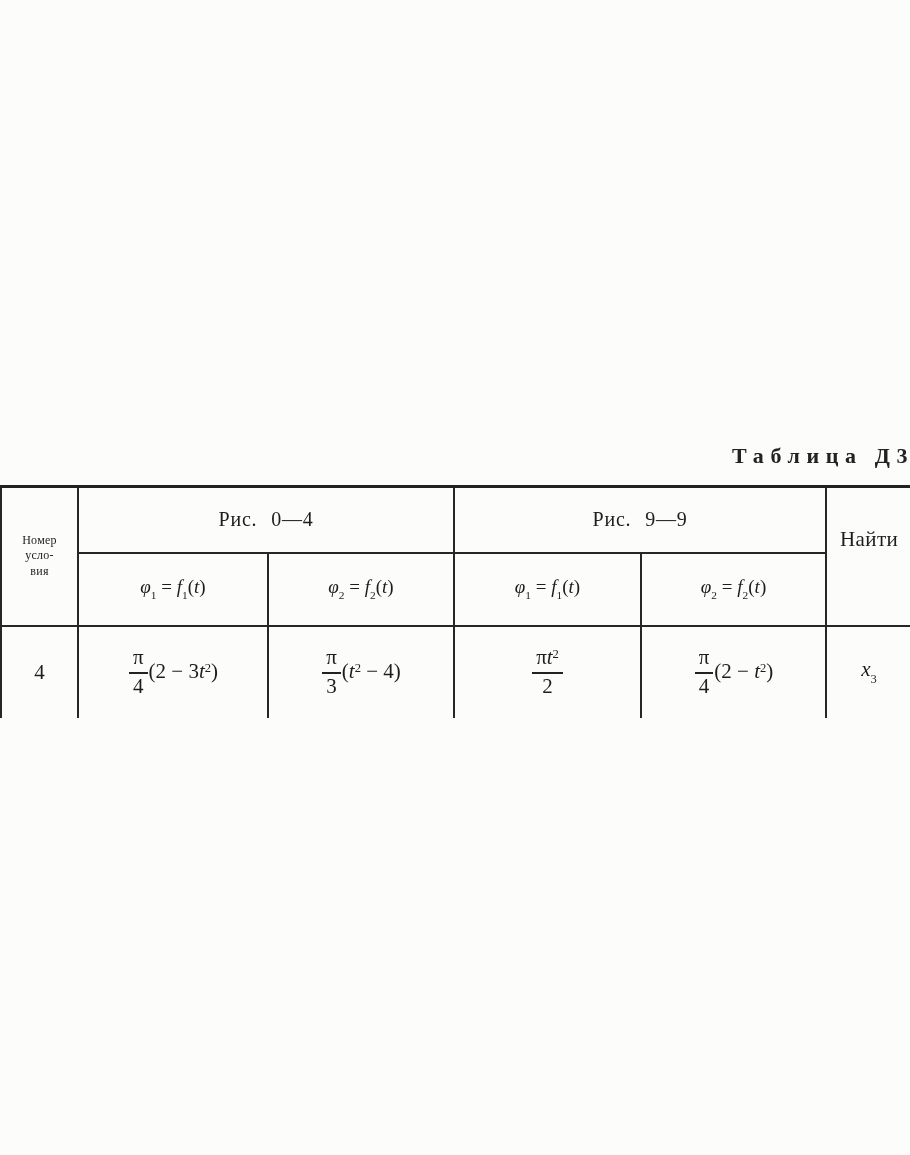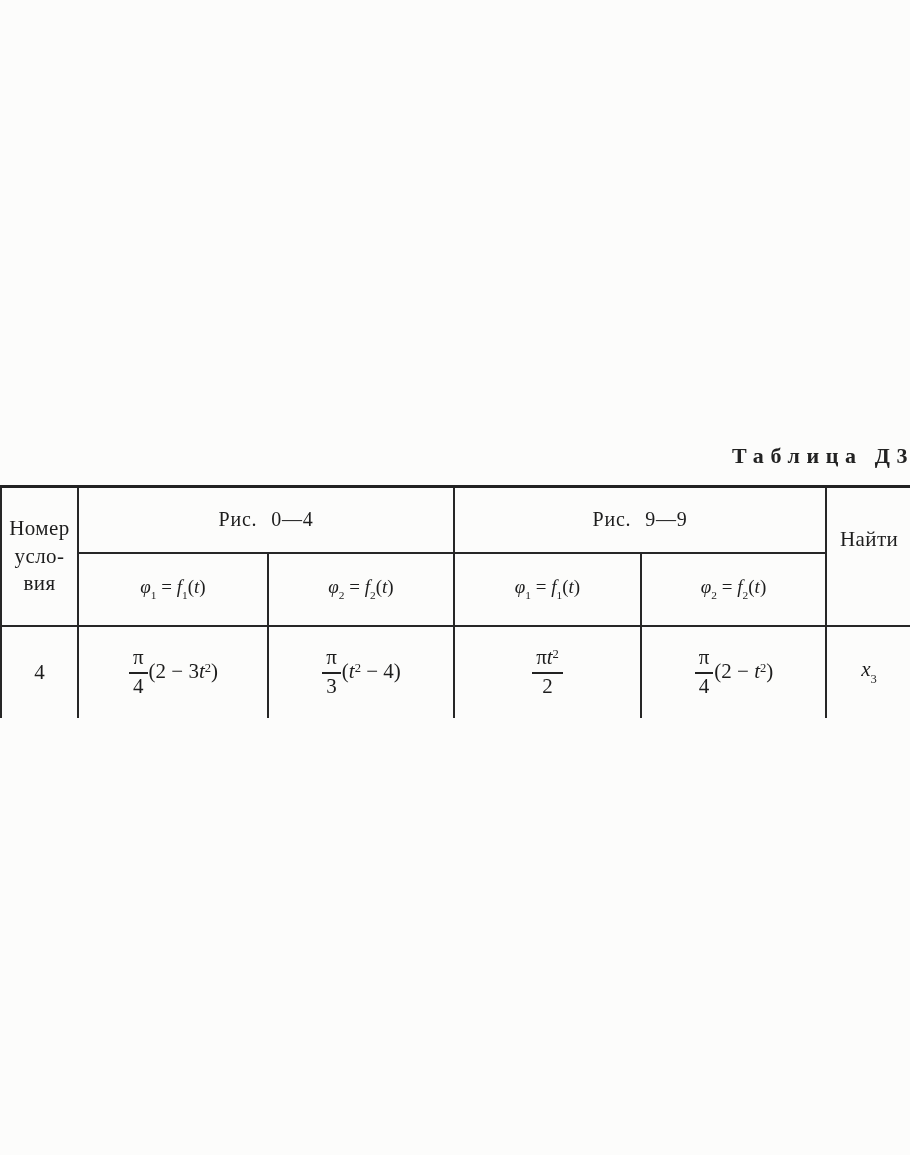--- a/index.html
+++ b/index.html
@@ -57,21 +57,21 @@
     font-size: 20px;
     letter-spacing: 0.04em;
     word-spacing: 8px;
   }
   .hdr-find {
     font-size: 21px;
     letter-spacing: 0.02em;
     padding-bottom: 34px !important;
   }
   .hdr-rowlabel {
-    font-size: 21px;
+    font-size: 12px;
     line-height: 1.3;
     letter-spacing: 0.02em;
   }
   .hdr-rowlabel span { display: block; }
 
   .formula {
     display: flex;
     align-items: center;
     justify-content: center;
     font-size: 20px;

